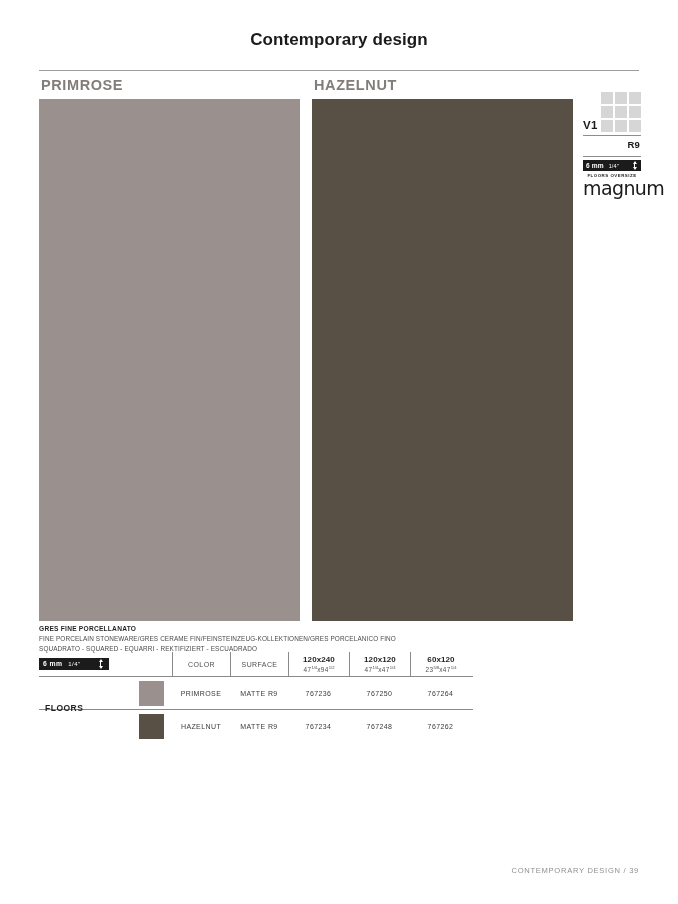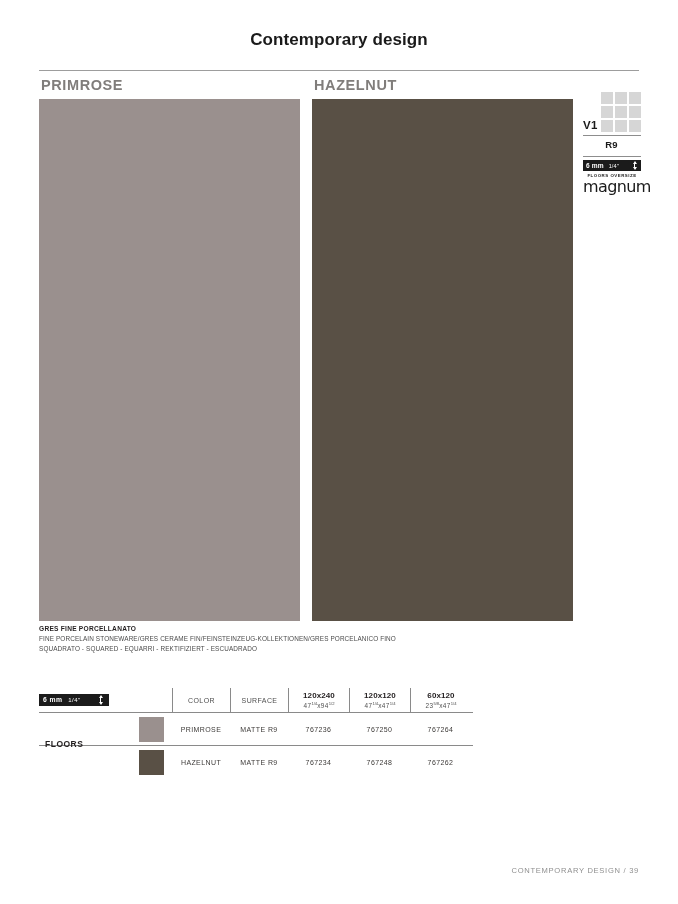--- a/index.html
+++ b/index.html
@@ -93,21 +93,21 @@
     color: #1a1a1a;
     letter-spacing: 0.3px;
     margin-top: 39px;
   }
   .spec-rule {
     height: 1px;
     background: #8d8d8d;
     margin: 3px 0 0 0;
   }
   .spec-r9 {
-    text-align: center;
+    text-align: right;
     font-size: 9.5px;
     font-weight: bold;
     color: #1a1a1a;
     padding: 3px 1px 3px 0;
     letter-spacing: 0.2px;
   }
   .spec-thickness {
     margin-top: 3px;
     background: #1b1b1b;
     color: #ffffff;
@@ -154,21 +154,21 @@
     text-align: center;
   }
   .brand-sup {
     font-size: 4.4px;
     font-weight: bold;
     letter-spacing: 0.5px;
     color: #1a1a1a;
     line-height: 1;
   }
   .brand-name {
-    font-size: 16px;
+    font-size: 19px;
     font-weight: normal;
     letter-spacing: -0.6px;
     color: #1a1a1a;
     line-height: 1;
     margin-top: 1px;
     font-family: "DejaVu Sans", sans-serif;
   }
 
   
   .material-desc {
@@ -190,21 +190,20 @@
     letter-spacing: 0.12px;
     line-height: 1.55;
   }
 
   
   .spec-table {
     position: absolute;
     left: 39px;
     top: 652px;
     width: 434px;
-    margin-top: 36px;
   }
   .thead {
     display: flex;
     height: 24px;
     border-bottom: 1px solid #8a8a8a;
   }
   .thead .cell {
     display: flex;
     align-items: center;
     justify-content: center;

